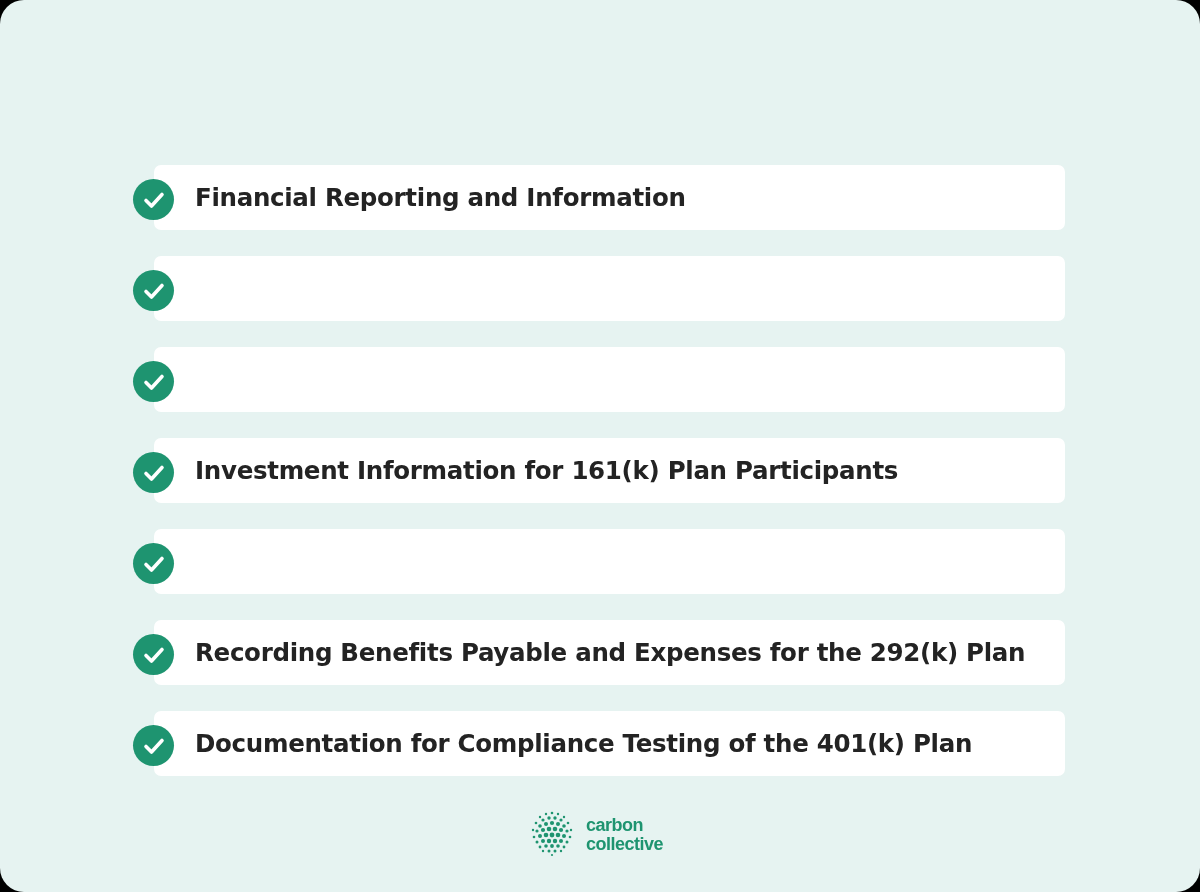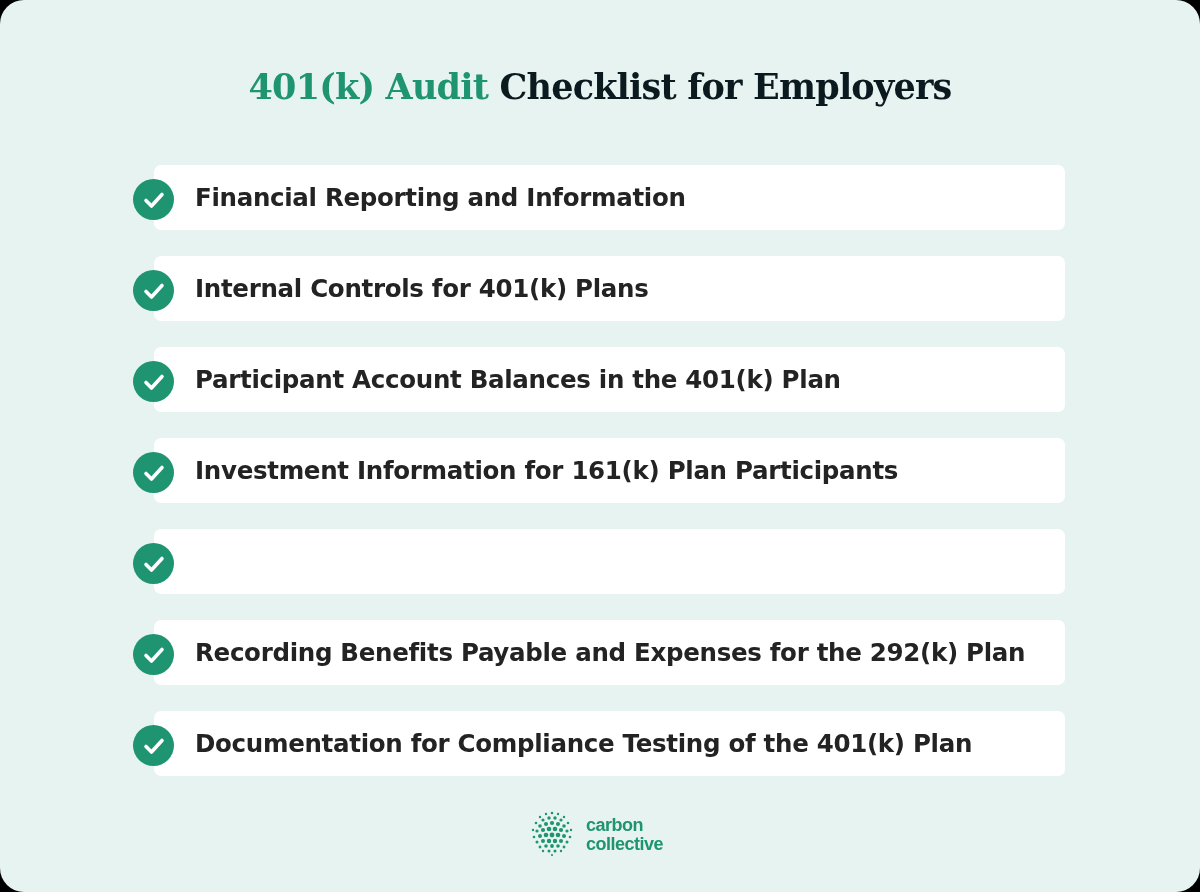--- a/index.html
+++ b/index.html
@@ -36,46 +36,43 @@
     .logo-text {
       font-family: Liberation Sans, sans-serif; font-weight: bold; font-size: 18px;
       line-height: 19px; color: #1e9470; letter-spacing: -0.5px;
     }
   </style>
 </head>
 <body>
 
 <div class="frame">
 
-  <h1 class="title"><span class="accent">401(k) Audit</span> <span>Checklist for Employers</span></h1>
 
   <div class="list">
     <div class="card" style="top:165px">
       <span class="check">
           <svg width="24" height="24" viewBox="0 0 24 24">
             <path d="M4 12.5 L9.5 18 L20 6.5" fill="none" stroke="#fff" stroke-width="3.6" stroke-linecap="round" stroke-linejoin="round"></path>
           </svg>
         </span>
       <span class="card-label">Financial Reporting and Information</span>
     </div>
     <div class="card" style="top:256px">
       <span class="check">
           <svg width="24" height="24" viewBox="0 0 24 24">
             <path d="M4 12.5 L9.5 18 L20 6.5" fill="none" stroke="#fff" stroke-width="3.6" stroke-linecap="round" stroke-linejoin="round"></path>
           </svg>
         </span>
-      <span class="card-label">Internal Controls for 401(k) Plans</span>
     </div>
     <div class="card" style="top:347px">
       <span class="check">
           <svg width="24" height="24" viewBox="0 0 24 24">
             <path d="M4 12.5 L9.5 18 L20 6.5" fill="none" stroke="#fff" stroke-width="3.6" stroke-linecap="round" stroke-linejoin="round"></path>
           </svg>
         </span>
-      <span class="card-label">Participant Account Balances in the 401(k) Plan</span>
     </div>
     <div class="card" style="top:438px">
       <span class="check">
           <svg width="24" height="24" viewBox="0 0 24 24">
             <path d="M4 12.5 L9.5 18 L20 6.5" fill="none" stroke="#fff" stroke-width="3.6" stroke-linecap="round" stroke-linejoin="round"></path>
           </svg>
         </span>
       <span class="card-label">Investment Information for 161(k) Plan Participants</span>
     </div>
     <div class="card" style="top:529px">

